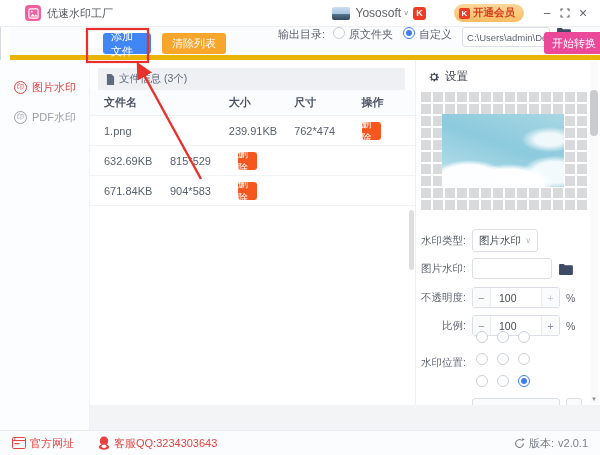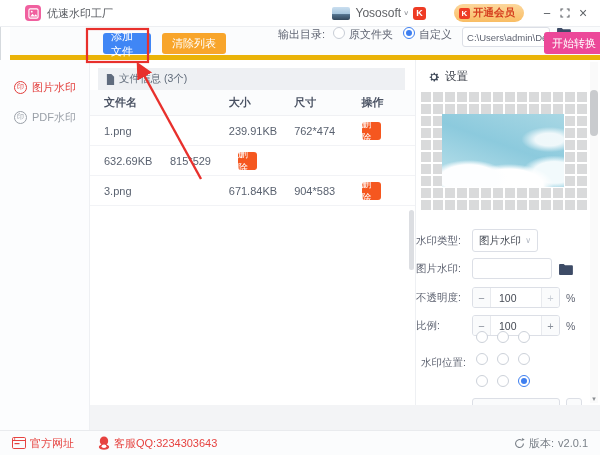--- a/index.html
+++ b/index.html
@@ -97,21 +97,21 @@
                      linear-gradient(90deg,#fff 2px,transparent 2px);
     background-size:12px 12px; }
   .sky { width:122px; height:73px; margin:24px auto 0;
     background:
       radial-gradient(ellipse 55px 26px at 22% 88%, #fdfeff 52%, rgba(255,255,255,0) 70%),
       radial-gradient(ellipse 62px 30px at 55% 98%, #fff 55%, rgba(255,255,255,0) 72%),
       radial-gradient(ellipse 46px 24px at 92% 80%, #f2fafc 45%, rgba(255,255,255,0) 70%),
       radial-gradient(ellipse 40px 18px at 88% 35%, rgba(255,255,255,.85) 35%, rgba(255,255,255,0) 70%),
       linear-gradient(200deg,#a8d7e4 0%,#8ccadd 45%,#bfe3ec 100%); }
   .frow { position:absolute; left:0; display:flex; align-items:center; }
-  .flabel { width:50px; font-size:10.5px; color:#5f6472; margin-right:6px; }
+  .flabel { width:50px; text-align:right; font-size:10.5px; color:#5f6472; margin-right:6px; }
   .select-box { width:66px; height:23px; border:1px solid #dcdfe6; border-radius:3px;
     display:flex; align-items:center; justify-content:space-between; padding:0 6px;
     font-size:10.5px; color:#454a54; cursor:pointer; background:#fff; }
   .select-box .chev2 { font-size:8px; color:#b4bac4; }
   .wm-input { width:80px; height:21px; border:1px solid #dcdfe6; border-radius:3px;
     background:#fff; }
   .stepper { display:flex; width:88px; height:21px; border:1px solid #dcdfe6; border-radius:3px;
     overflow:hidden; background:#fff; }
   .step-btn { width:18px; display:flex; align-items:center; justify-content:center;
     font-size:11px; color:#8a909b; background:#fafbfc; cursor:pointer; flex:none; }
@@ -244,21 +244,20 @@
           </span>
       </div>
       <div class="trow" style="top:86px">
         <span class="col-size">632.69KB</span>
         <span class="col-dims">815*529</span>
         <span class="col-action">
             <span class="del-btn">删除</span>
           </span>
       </div>
       <div class="trow" style="top:116px">
-        <span class="col-name">3.png</span>
         <span class="col-size">671.84KB</span>
         <span class="col-dims">904*583</span>
         <span class="col-action">
             <span class="del-btn">删除</span>
           </span>
       </div>
       <div class="files-scroll"></div>
     </div>
 
     <div class="rpanel">

